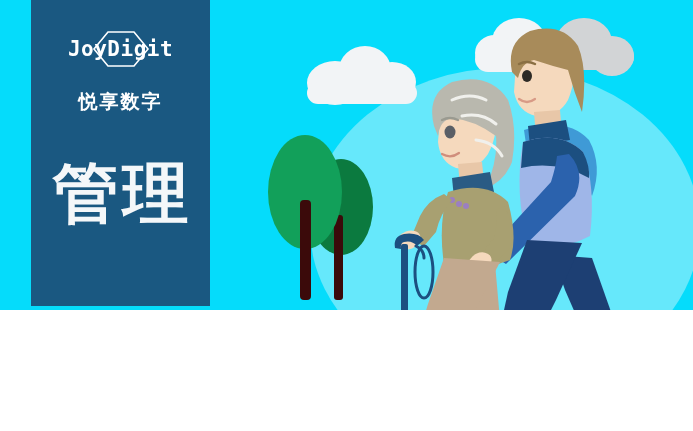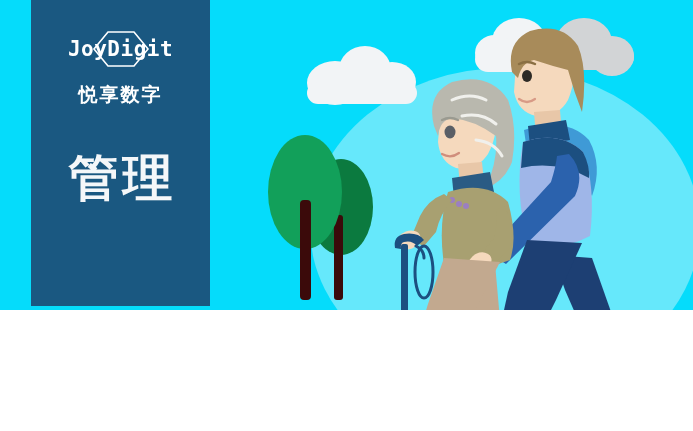--- a/index.html
+++ b/index.html
@@ -44,21 +44,21 @@
     left:0; top:0; width:130px; height:38px;
     display:flex; align-items:center; justify-content:center;
     color:#ffffff;
     font-family:"DejaVu Sans Mono", monospace;
     font-size:21px;
     font-weight:bold;
     letter-spacing:0.5px;
     white-space:nowrap;
   }
   .brand-sub{
-    margin-top:10px;
+    margin-top:17px;
     color:#ffffff;
     font-size:19px;
     font-weight:bold;
     letter-spacing:2px;
     font-family:"DejaVu Sans", sans-serif;
   }
   .headline{
     position:absolute;
     left:0; top:138px;
     width:179px;
@@ -69,25 +69,25 @@
   }
   .headline .line1{
     display:block;
     font-size:56px;
     font-weight:300;
     letter-spacing:6px;
     text-indent:6px;
   }
   .headline .line2{
     display:block;
-    font-size:50px;
+    font-size:66px;
     font-weight:bold;
     letter-spacing:4px;
     text-indent:4px;
-    margin-top:15px;
+    margin-top:22px;
   }
 </style>
 </head>
 <body>
 
 <div id="stage">
 
   <div id="artboard">
     <svg viewBox="0 0 693 431" xmlns="http://www.w3.org/2000/svg">
 

